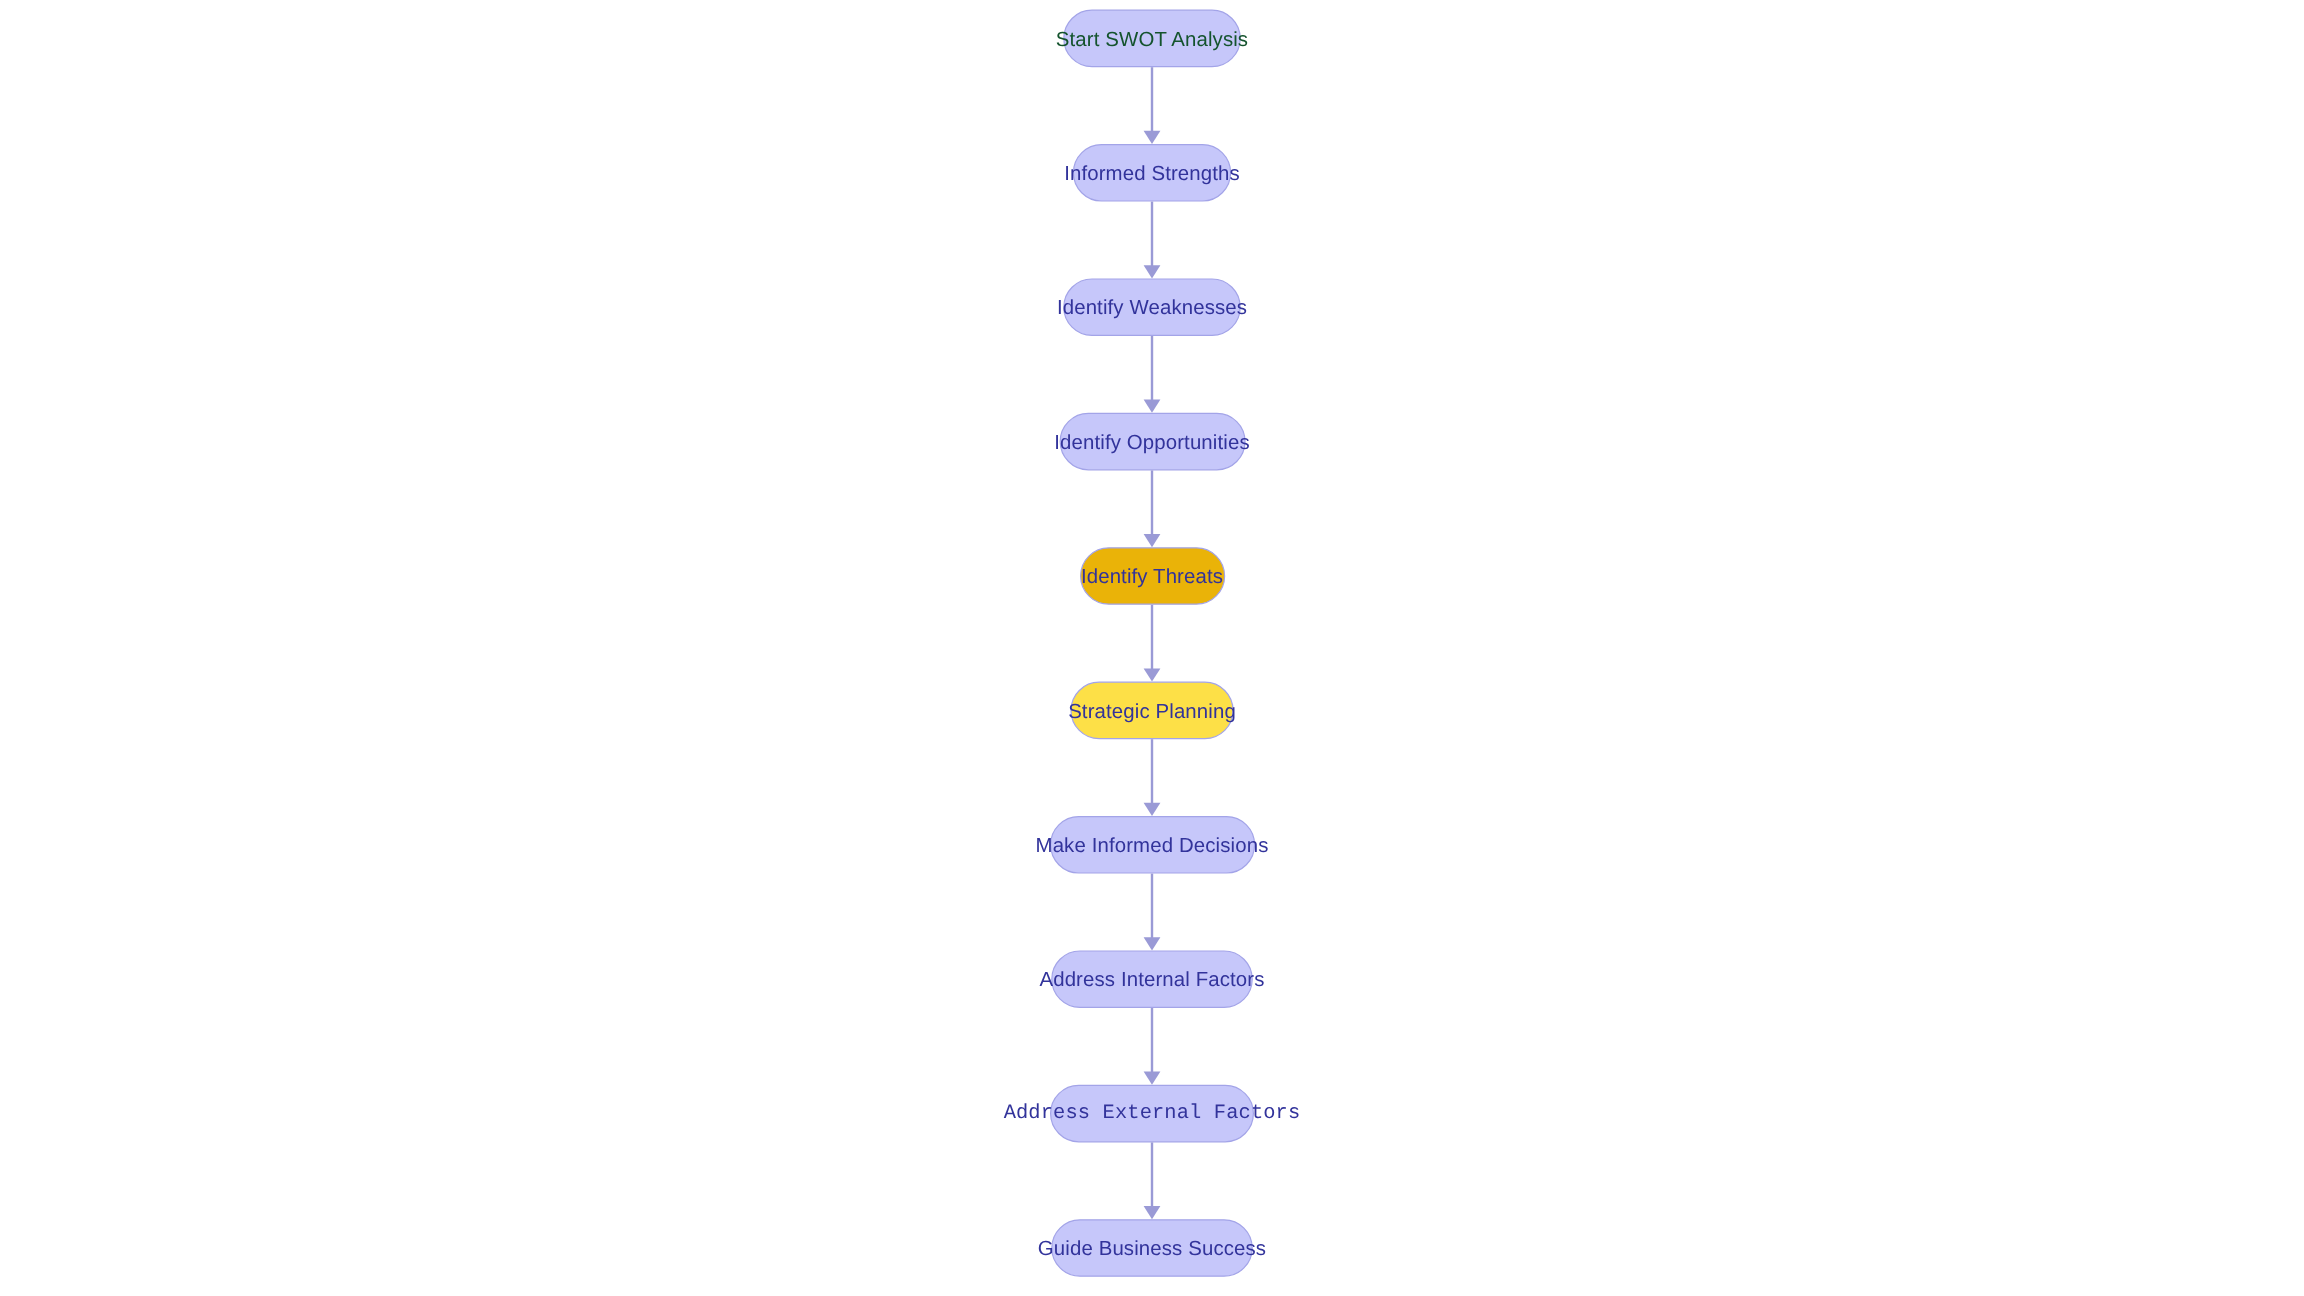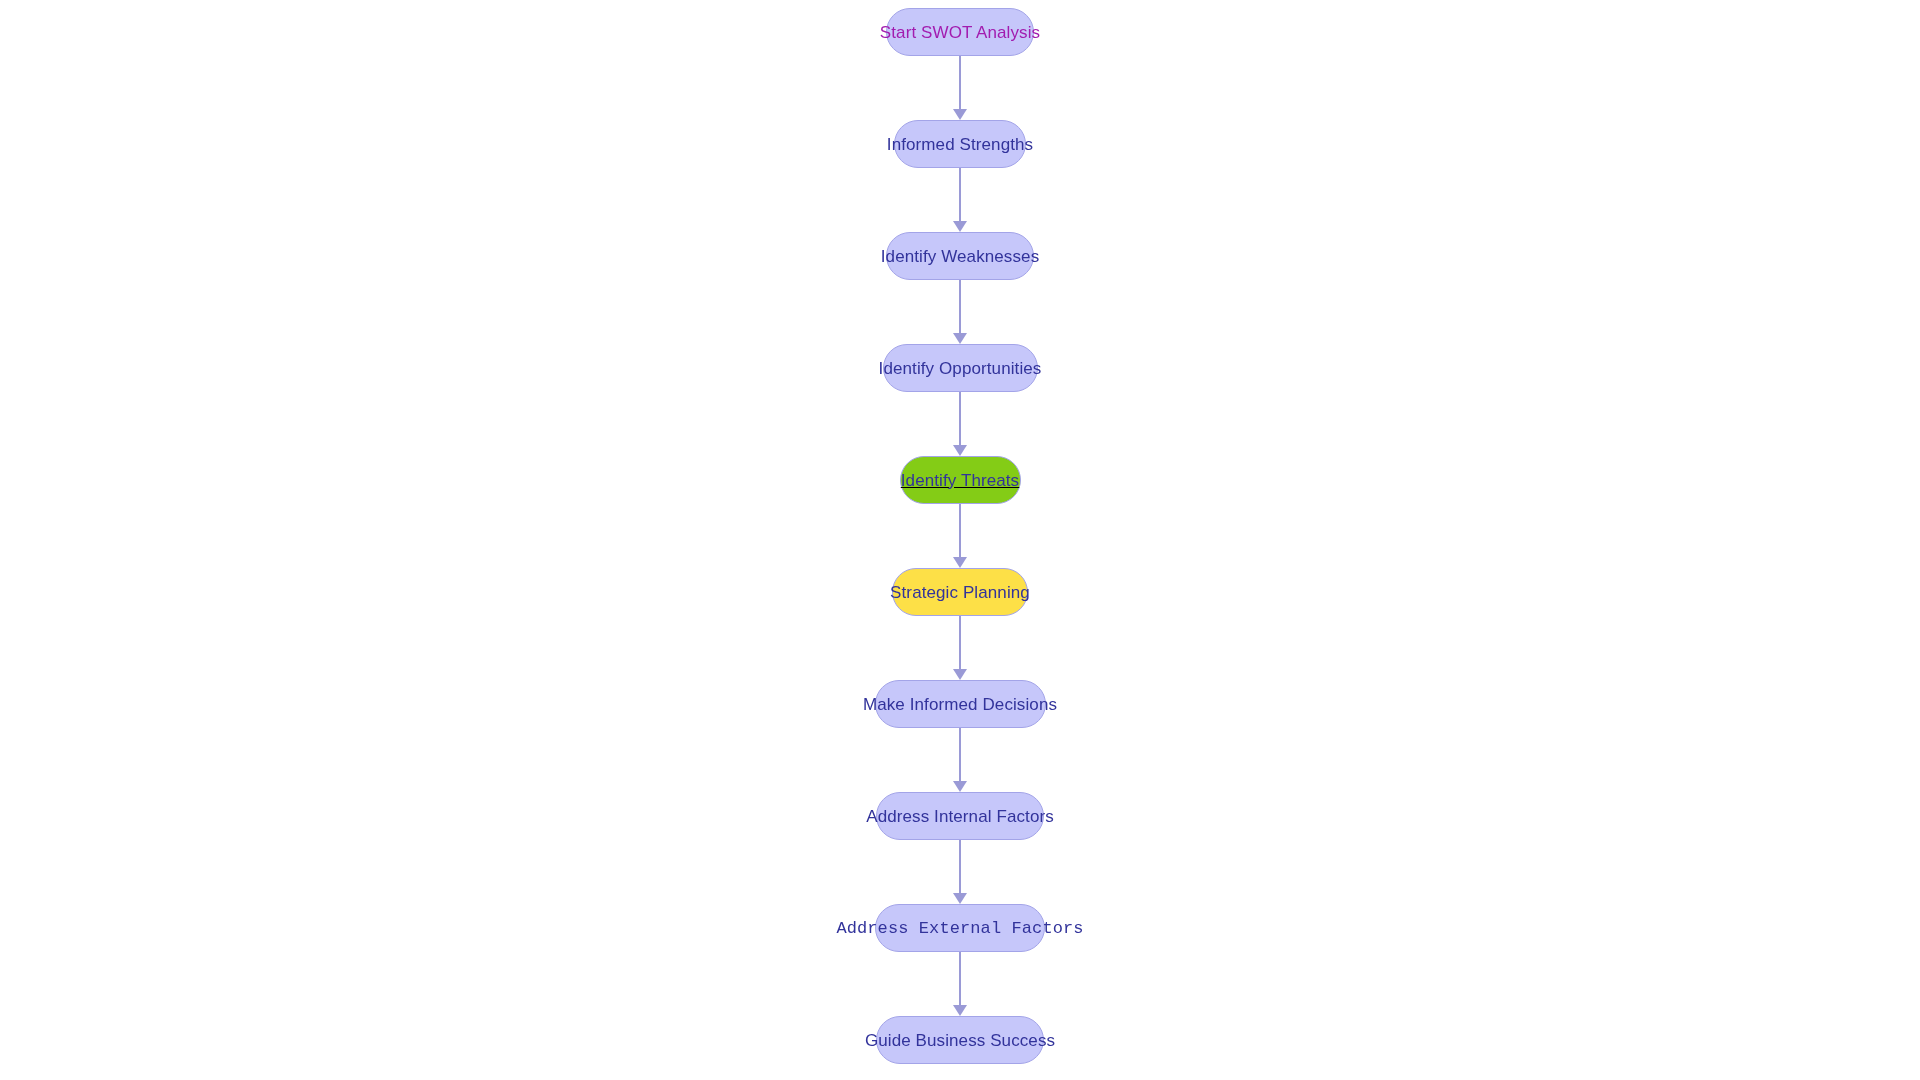--- a/index.html
+++ b/index.html
@@ -85,21 +85,21 @@
     border-top: 11px solid #9a9ad6;
   }
 </style>
 </head>
 <body>
 
 <div id="flowchart-canvas" style="background: rgb(255, 255, 255);">
   <div class="flow-column">
 
     <div class="flow-node" style="width: 148px; background: rgb(198, 199, 250); border-color: rgb(163, 164, 232);">
-      <span class="flow-node-label" style="color: #a21caf;">Start SWOT Analysis</span>
+      <span class="flow-node-label" style="color: #14532d;">Start SWOT Analysis</span>
     </div>
 
     <div class="flow-connector">
       <div class="conn-line" style="background: rgb(154, 154, 214);"></div>
       <div class="conn-arrow" style="border-top-color: rgb(154, 154, 214);"></div>
     </div>
 
     <div class="flow-node" style="width: 132px; background: rgb(198, 199, 250); border-color: rgb(163, 164, 232);">
       <span class="flow-node-label" style="color: rgb(50, 51, 155);">Informed Strengths</span>
     </div>
@@ -120,21 +120,21 @@
 
     <div class="flow-node" style="width: 155px; background: rgb(198, 199, 250); border-color: rgb(163, 164, 232);">
       <span class="flow-node-label" style="color: rgb(50, 51, 155);">Identify Opportunities</span>
     </div>
 
     <div class="flow-connector">
       <div class="conn-line" style="background: rgb(154, 154, 214);"></div>
       <div class="conn-arrow" style="border-top-color: rgb(154, 154, 214);"></div>
     </div>
 
-    <div class="flow-node" style="width: 121px; background: #84cc16; border-color: rgb(163, 164, 232); text-decoration: underline;">
+    <div class="flow-node" style="width: 121px; background: #eab308; border-color: rgb(163, 164, 232);">
       <span class="flow-node-label" style="color: rgb(50, 51, 155);">Identify Threats</span>
     </div>
 
     <div class="flow-connector">
       <div class="conn-line" style="background: rgb(154, 154, 214);"></div>
       <div class="conn-arrow" style="border-top-color: rgb(154, 154, 214);"></div>
     </div>
 
     <div class="flow-node" style="width: 136px; background: #fde047; border-color: rgb(163, 164, 232);">
       <span class="flow-node-label" style="color: rgb(50, 51, 155);">Strategic Planning</span>

